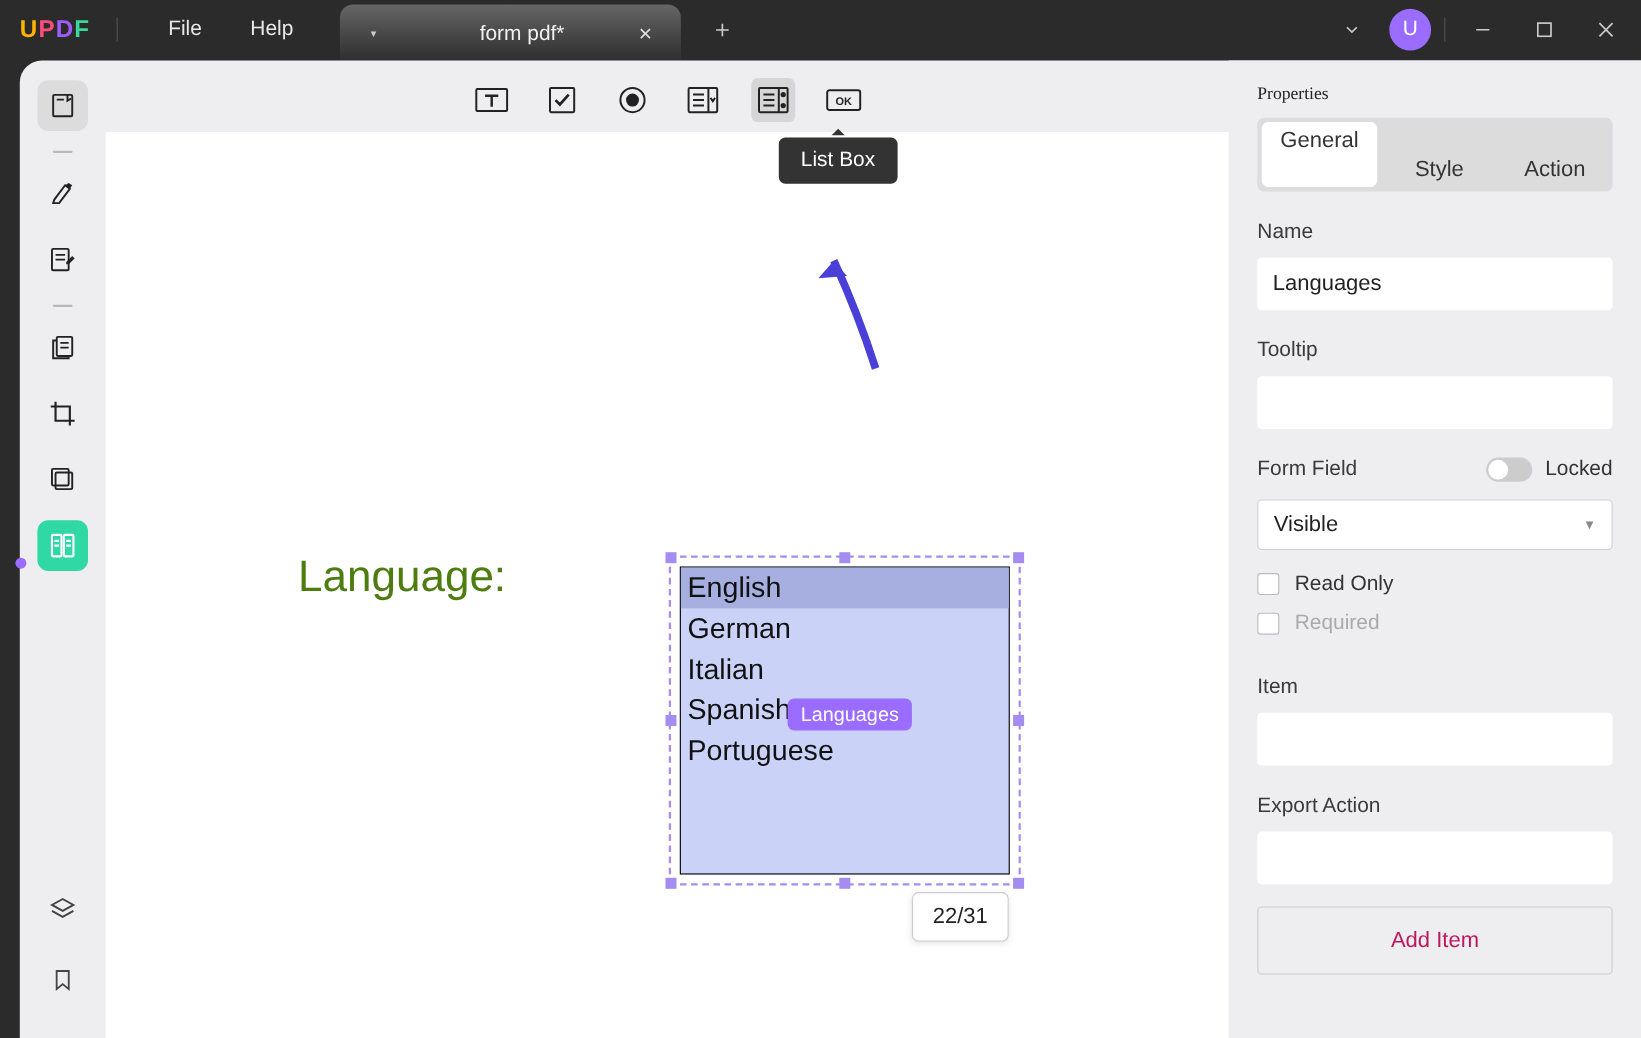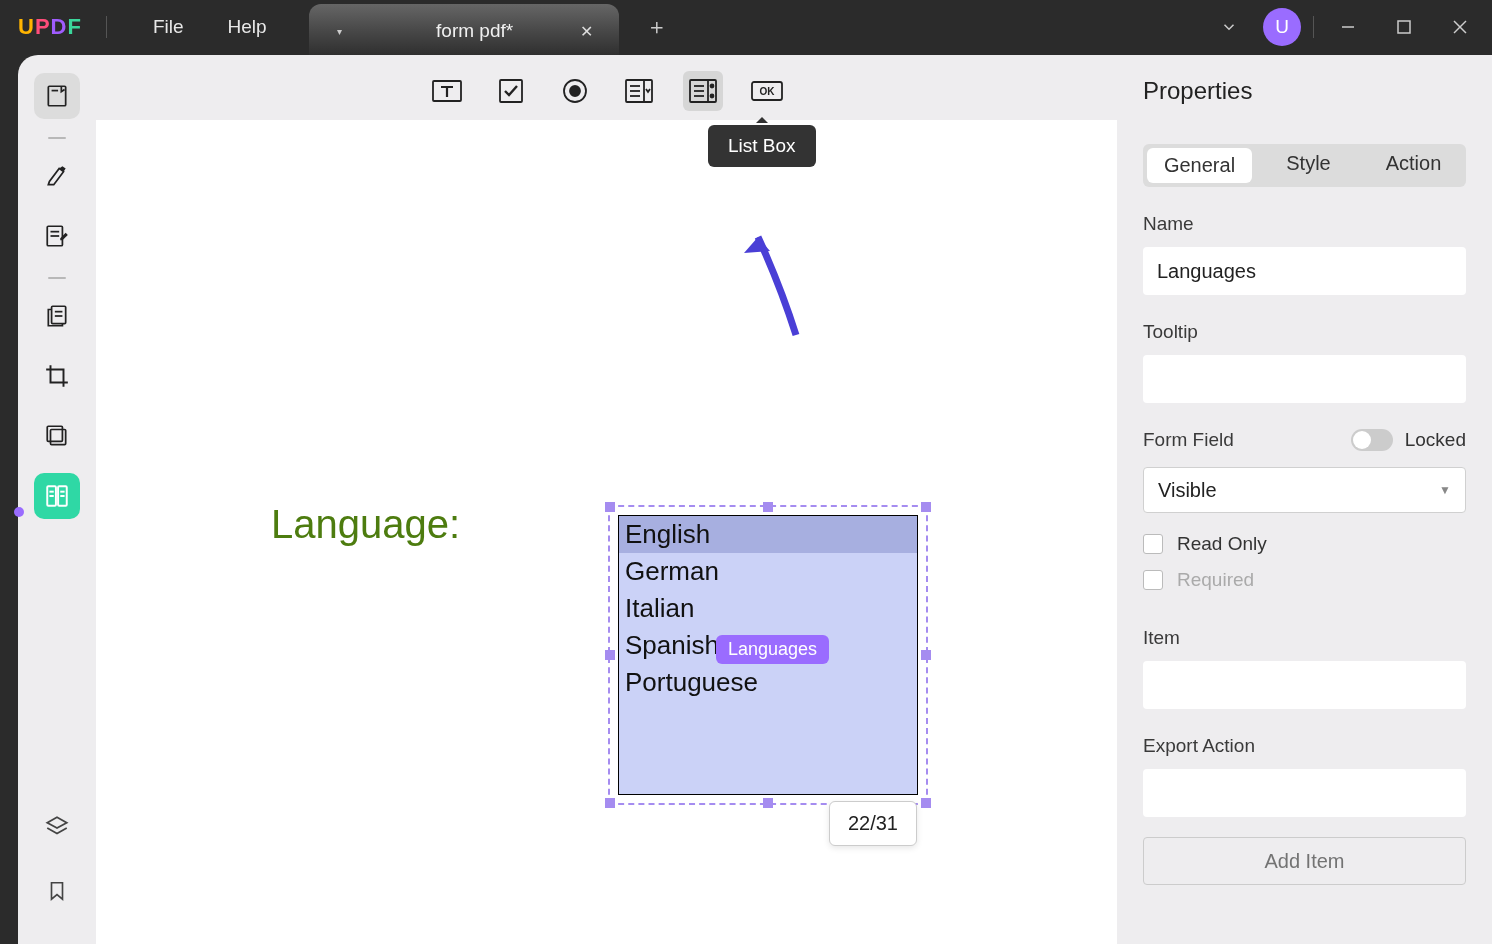--- a/index.html
+++ b/index.html
@@ -52,36 +52,36 @@
   .lb-item { font-size: 26px; padding: 3px 6px; color: #111; }
   .lb-item.sel { background: #a7afe0; }
   .handle { position: absolute; width: 10px; height: 10px; background: #a58cf0; }
   .h-tl { top:-5px; left:-5px;} .h-tm{top:-5px;left:50%;margin-left:-5px;} .h-tr{top:-5px;right:-5px;}
   .h-ml{top:50%;left:-5px;margin-top:-5px;} .h-mr{top:50%;right:-5px;margin-top:-5px;}
   .h-bl{bottom:-5px;left:-5px;} .h-bm{bottom:-5px;left:50%;margin-left:-5px;} .h-br{bottom:-5px;right:-5px;}
   .name-tag { position: absolute; top: 128px; left: 106px; background: #9a6cff; color: #fff; font-size: 18px; padding: 4px 12px; border-radius: 6px; }
   
   
   .props { width: 375px; background: #eeedef; padding: 22px 26px 0 26px; overflow: hidden; }
-  .props h2 { font-size: 24px; font-weight: 500; color: #222; margin-bottom: 39px; }
+  .props h2 { font-size: 16px; font-weight: 500; color: #222; margin-bottom: 12px; font-family: Liberation Serif, serif; }
   .seg { display: flex; background: #dcdcdc; border-radius: 6px; overflow: hidden; margin-bottom: 26px; }
-  .seg-btn { flex:1; text-align:center; padding: 8px 0; font-size: 20px; color:#333; }
+  .seg-btn { flex:1; text-align:center; padding: 8px 0; font-size: 20px; color:#333;margin-top:28px; }
   .seg-btn.active { background: #fff; border-radius: 6px; margin: 4px; padding: 6px 0; }
   .plabel { font-size: 19px; color: #3a3a3a; margin-bottom: 12px; }
   .pinput { width:100%; height: 48px; background:#fff; border:none; border-radius:4px; padding: 0 14px; font-size: 20px; color:#222; margin-bottom: 26px; }
   .prow { display:flex; align-items:center; justify-content:space-between; margin-bottom: 16px; }
   .toggle { width: 42px; height: 22px; background:#ccc; border-radius: 11px; position: relative; }
   .toggle::after { content:''; width:18px; height:18px; background:#fff; border-radius:50%; position:absolute; top:2px; left:2px; }
   .pselect { width:100%; height:46px; background:#fff; border:1px solid #d0d0d0; border-radius:4px; padding:0 14px; font-size:20px; color:#222; display:flex; align-items:center; justify-content:space-between; margin-bottom: 20px; }
   .pselect .dd { color:#888; font-size:12px; }
   .pcheck { display:flex; align-items:center; gap:14px; font-size:19px; color:#333; margin-bottom: 14px; }
   .pcheck.disabled { color:#aaa; }
   .cb { width:20px; height:20px; background:#fff; border:1px solid #bbb; border-radius:3px; }
-  .additem { width:100%; height:48px; border:1px solid #ccc; border-radius:4px; display:flex; align-items:center; justify-content:center; font-size:20px; color:#737373; margin-top: 6px;}
-  .pagecount { position:absolute; right: 200px; bottom: 98px; background:#fff; border:1px solid #ccc; border-radius:6px; padding:10px 18px; font-size:20px; color:#222; box-shadow:0 2px 6px rgba(0,0,0,.1);}
+  .additem { width:100%; height:62px; border:1px solid #ccc; border-radius:4px; display:flex; align-items:center; justify-content:center; font-size:20px; color:#be185d; margin-top: 6px;}
+  .pagecount { position:absolute; right: 200px; bottom: 88px; background:#fff; border:1px solid #ccc; border-radius:6px; padding:10px 18px; font-size:20px; color:#222; box-shadow:0 2px 6px rgba(0,0,0,.1);}
   
   svg { display:block; }
 </style>
 </head>
 <body>
 
 <div class="titlebar">
   <div class="logo"><span class="u">U</span><span class="p">P</span><span class="d">D</span><span class="f">F</span></div>
   <div class="vsep"></div>
   <div class="menu-item">File</div>

